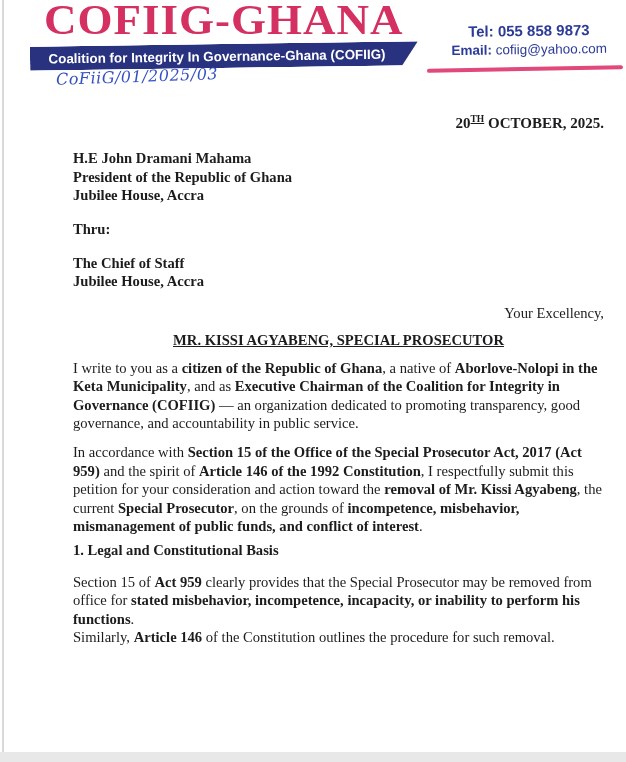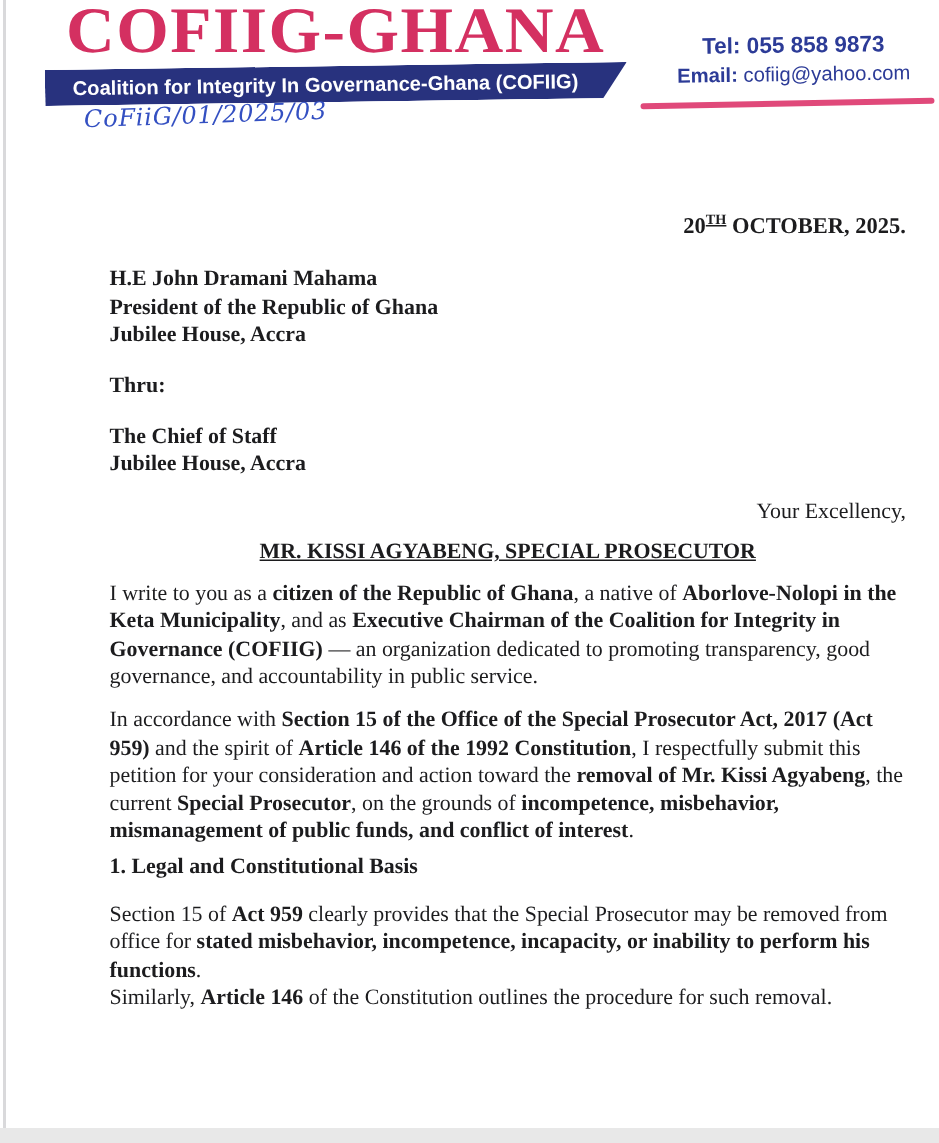--- a/index.html
+++ b/index.html
@@ -53,21 +53,21 @@
   }
   .ref-hand{
     position:absolute;left:56px;top:67px;
     font-family:"DejaVu Serif", serif;
     font-style:italic;font-size:16px;letter-spacing:.5px;
     color:#3450c2;transform:rotate(-2deg);
     white-space:nowrap;
   }
   
   .body-block{
-    position:absolute;left:73px;top:142px;width:531px;
+    position:absolute;left:73px;top:114px;width:531px;
     font-size:14.6px;line-height:18.4px;
   }
   .date-line{text-align:right;font-weight:700;font-size:15px;}
   .body-block sup{font-size:9.5px;line-height:0;vertical-align:super;}
   .addr{font-weight:700;margin-top:17px;}
   .thru-label{font-weight:700;margin-top:15px;}
   .addr2{font-weight:700;margin-top:16px;}
   .salutation{margin-top:13px;text-align:right;}
   .petition-title{
     margin-top:8px;text-align:center;font-weight:700;line-height:21.5px;

